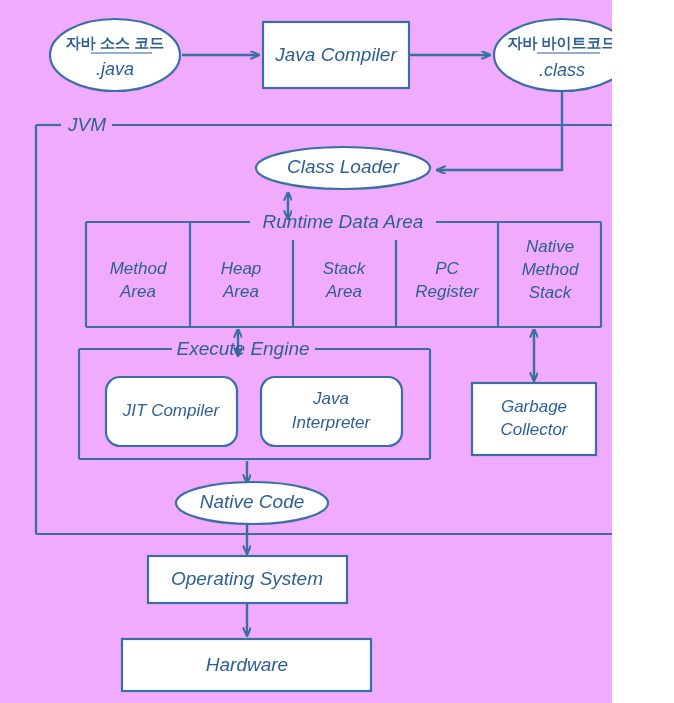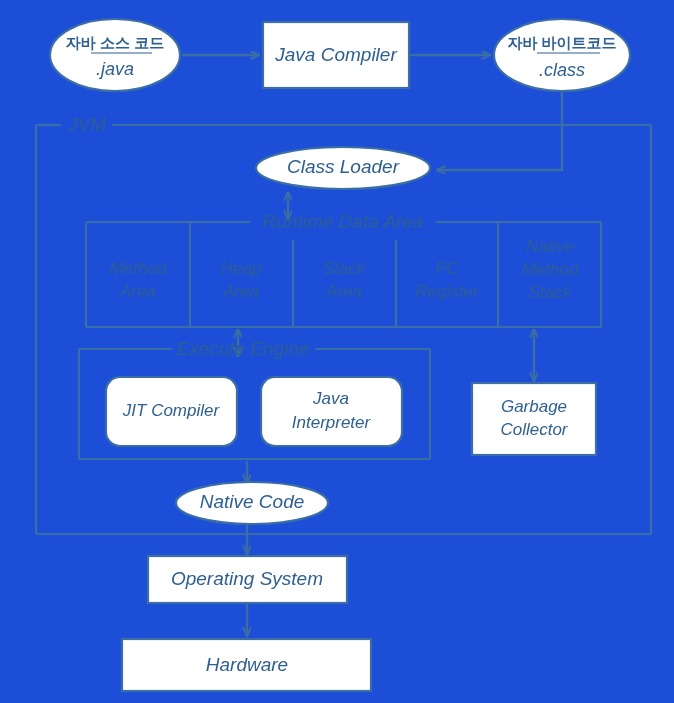--- a/index.html
+++ b/index.html
@@ -2,23 +2,23 @@
 <html><head>
 <meta charset="utf-8">
 <style>
   html, body {
     margin: 0;
     padding: 0;
     background: #ffffff;
   }
   #stage {
     position: relative;
-    width: 674px;
+    width: 612px;
     height: 703px;
-    background: #1d4ed8;
+    background: #f0abfc;
     font-family: "Liberation Sans", "DejaVu Sans", sans-serif;
     overflow: hidden;
   }
   svg#diagram {
     position: absolute;
     inset: 0;
     width: 674px;
     height: 703px;
     display: block;
   }

